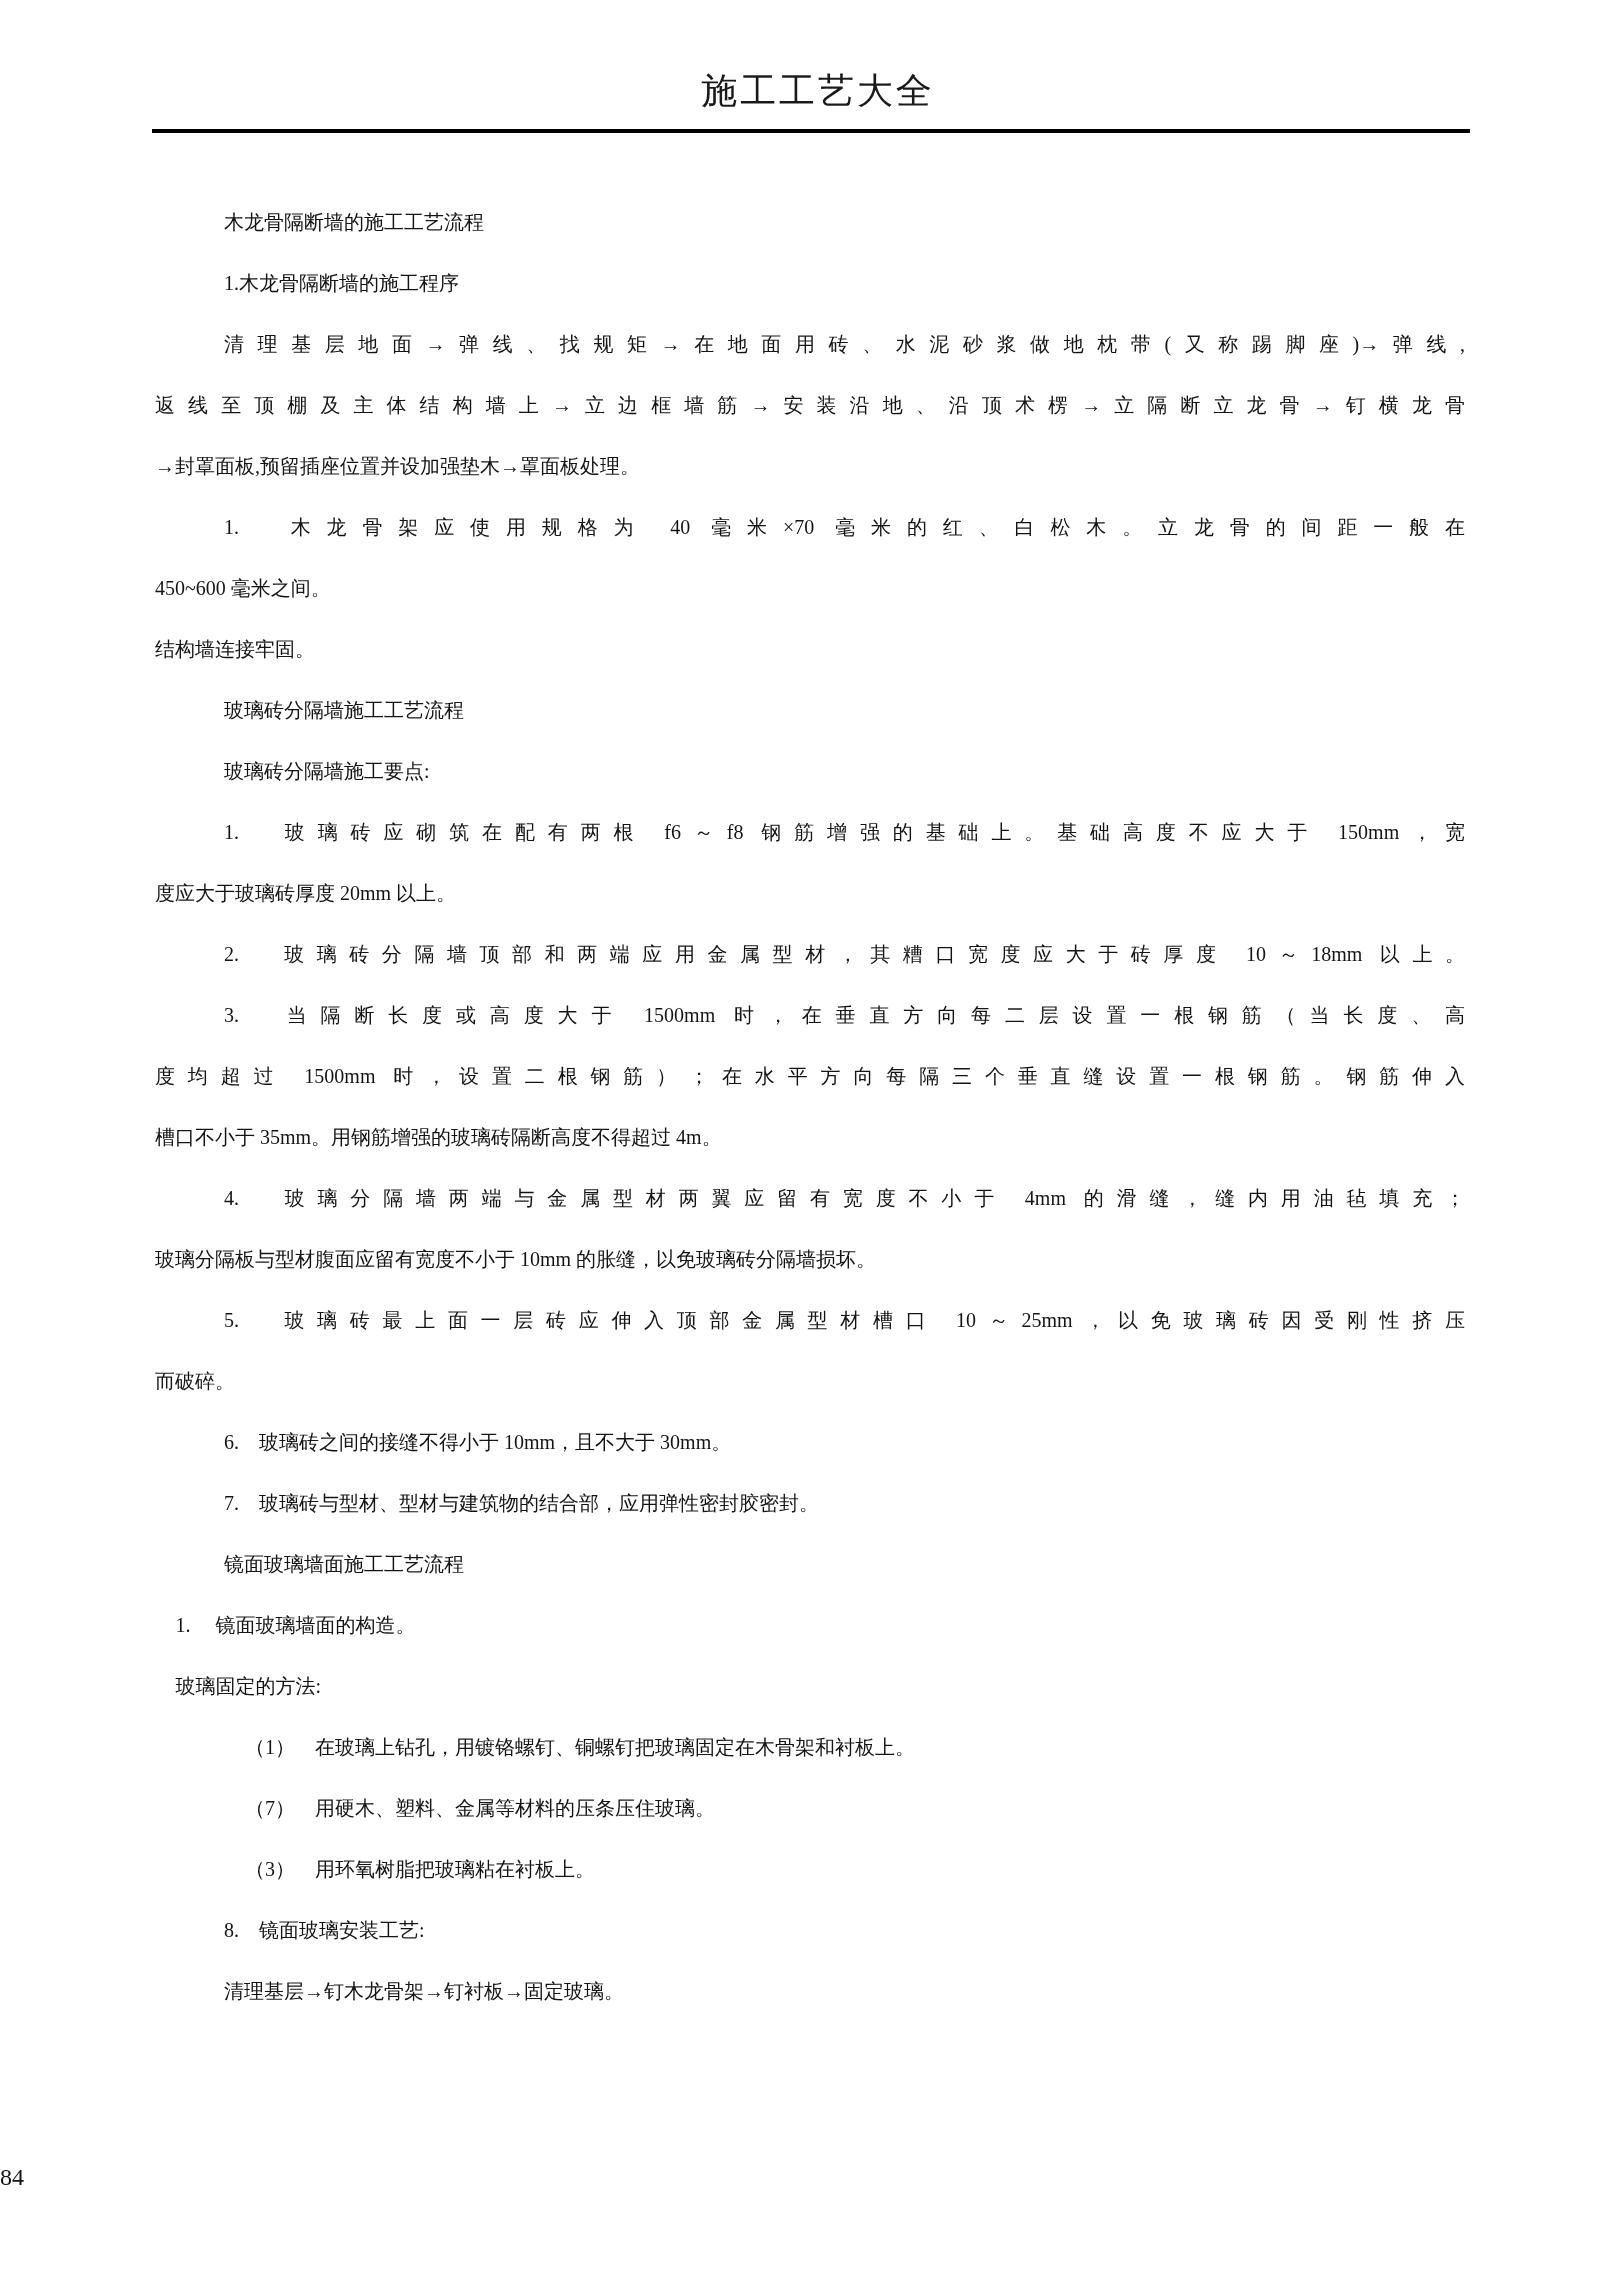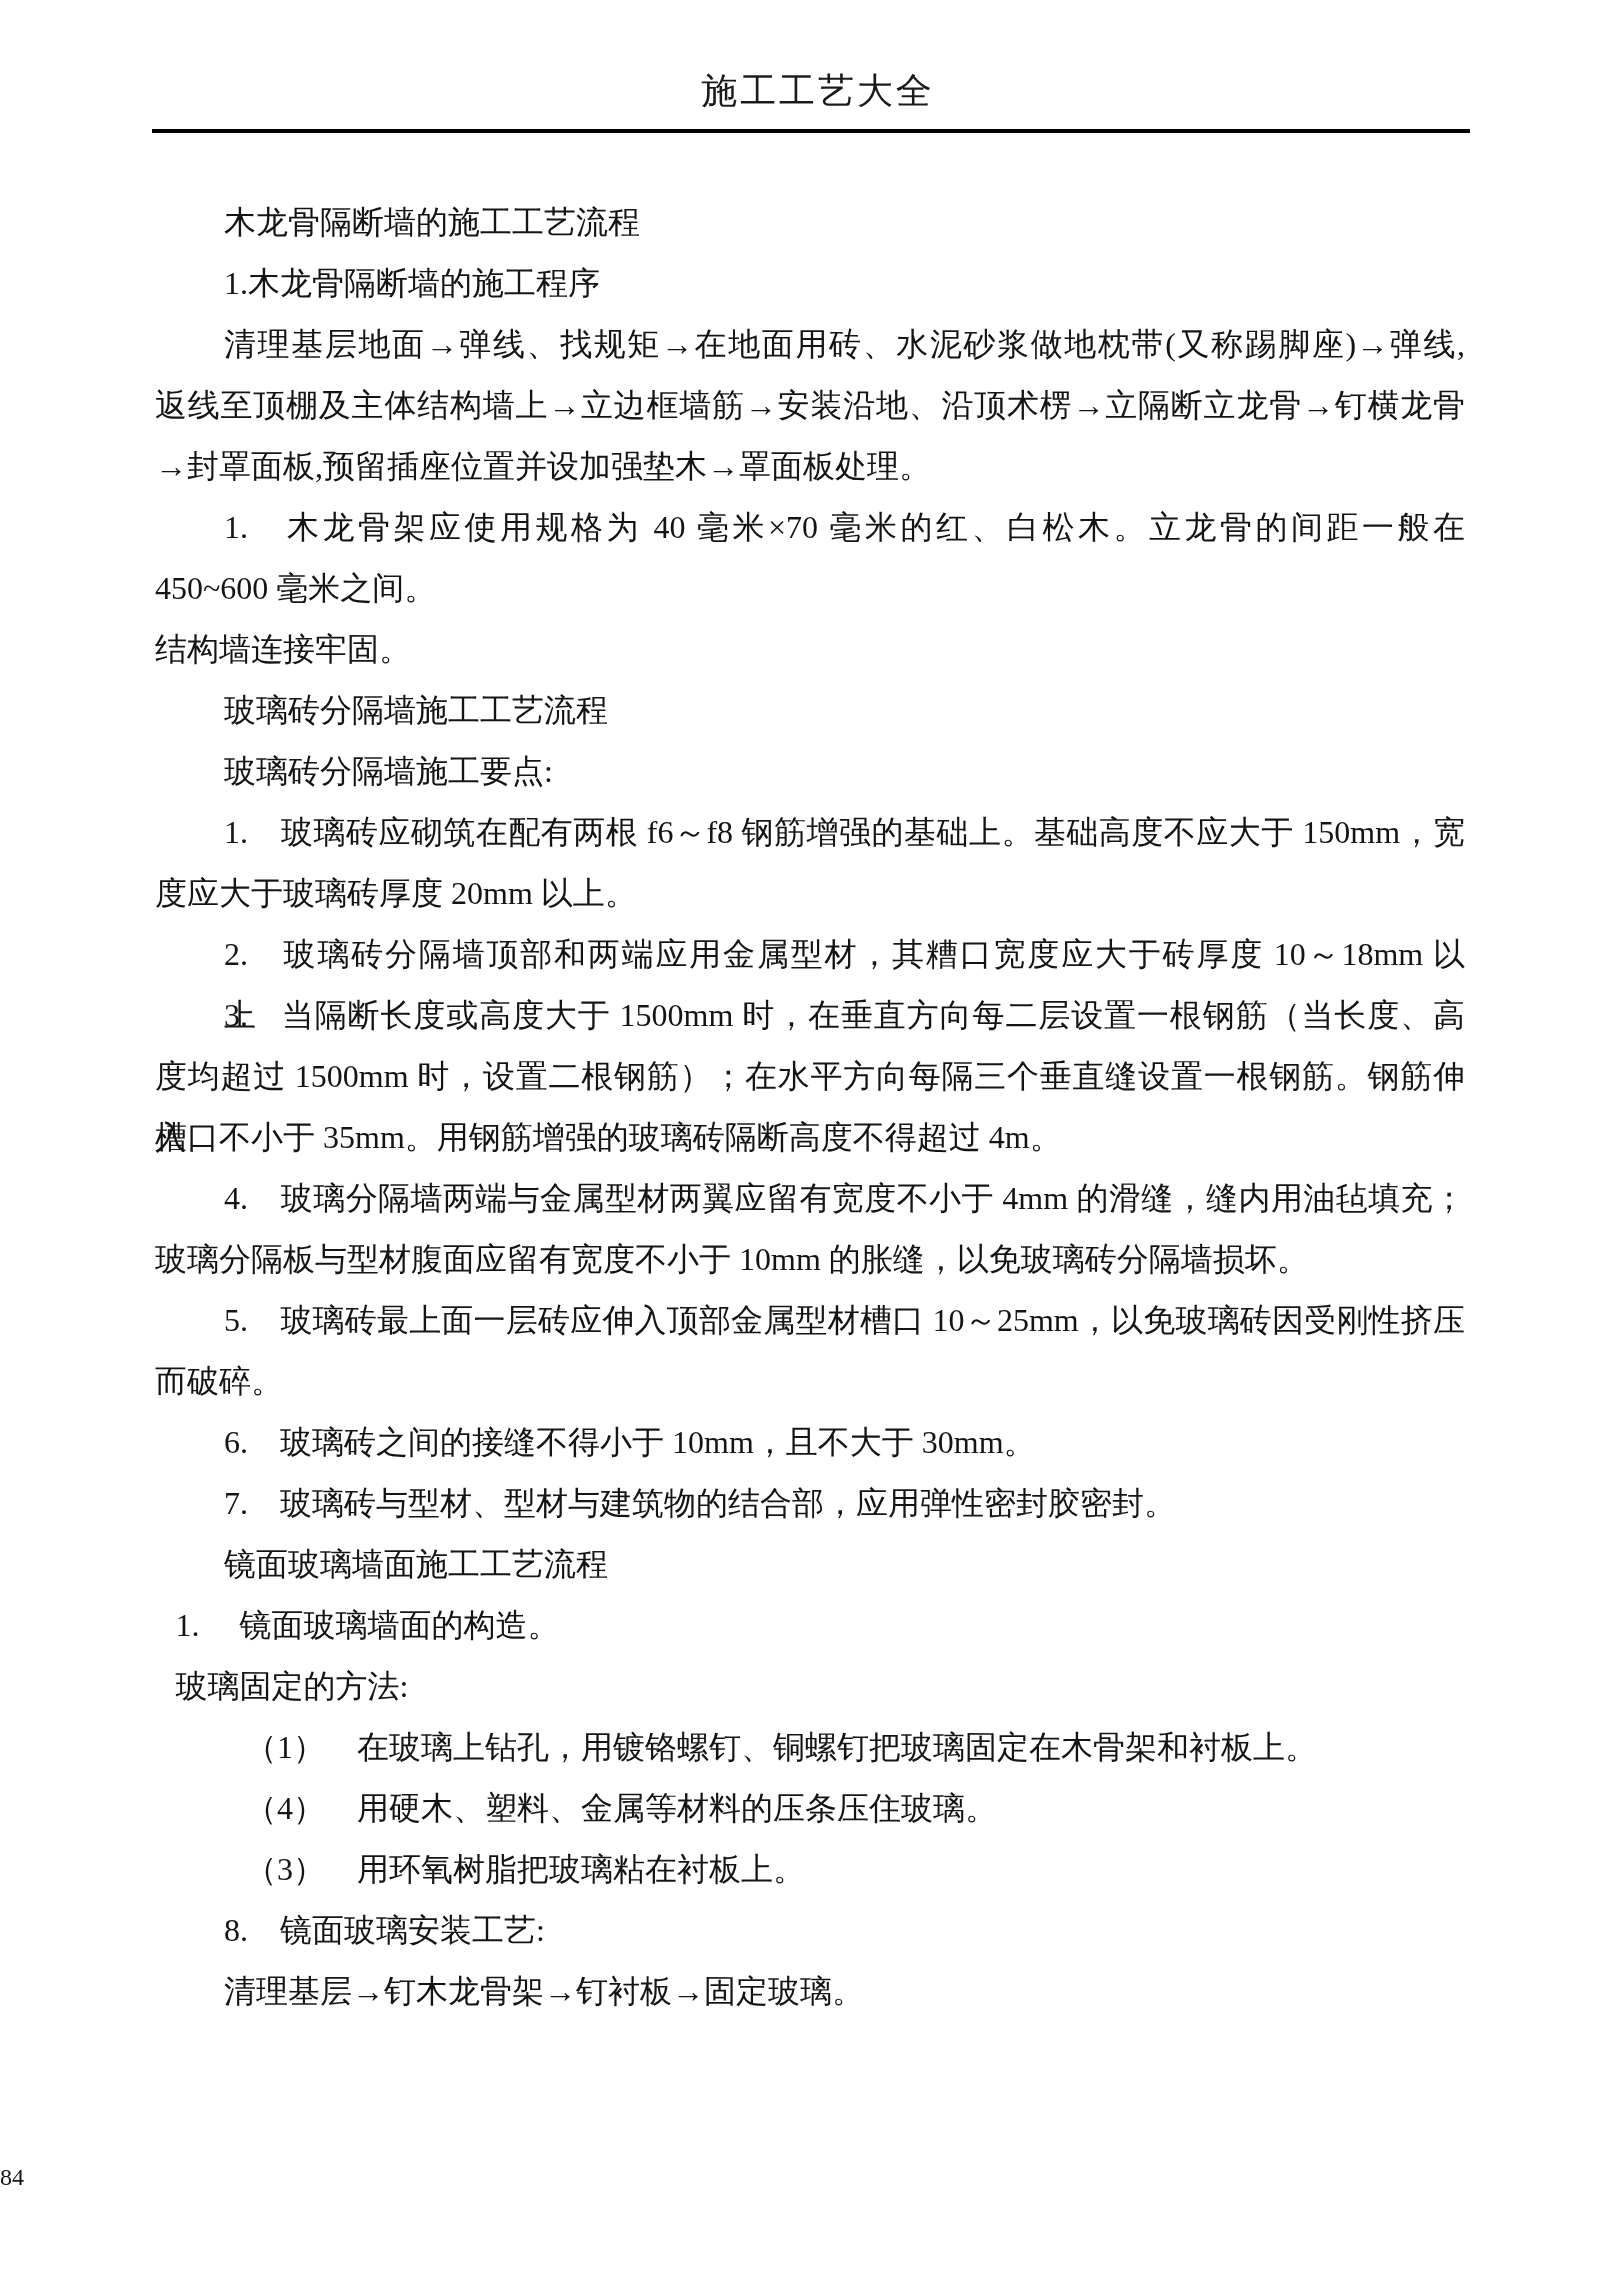--- a/index.html
+++ b/index.html
@@ -37,21 +37,21 @@
   }
   .body-text {
     position: absolute;
     top: 192px;
     left: 155px;
     width: 1310px;
   }
   .line {
     height: 61px;
     line-height: 61px;
-    font-size: 32px;
+    font-size: 20px;
     text-align: left;
     color: #141414;
   }
   
   .i0 { padding-left: 0; }
   .i2 { padding-left: 69px; }
   .is { padding-left: 20.6px; }
   .i3 { padding-left: 90px; }
   
   .fill { text-align: justify; text-align-last: justify; }
@@ -94,21 +94,21 @@
     <div class="line i2 fill">4.　玻璃分隔墙两端与金属型材两翼应留有宽度不小于 4mm 的滑缝，缝内用油毡填充；</div>
     <div class="line i0">玻璃分隔板与型材腹面应留有宽度不小于 10mm 的胀缝，以免玻璃砖分隔墙损坏。</div>
     <div class="line i2 fill">5.　玻璃砖最上面一层砖应伸入顶部金属型材槽口 10～25mm，以免玻璃砖因受刚性挤压</div>
     <div class="line i0">而破碎。</div>
     <div class="line i2">6.　玻璃砖之间的接缝不得小于 10mm，且不大于 30mm。</div>
     <div class="line i2">7.　玻璃砖与型材、型材与建筑物的结合部，应用弹性密封胶密封。</div>
     <div class="line i2">镜面玻璃墙面施工工艺流程</div>
     <div class="line is">1.　 镜面玻璃墙面的构造。</div>
     <div class="line is">玻璃固定的方法:</div>
     <div class="line i3">（1）　在玻璃上钻孔，用镀铬螺钉、铜螺钉把玻璃固定在木骨架和衬板上。</div>
-    <div class="line i3">（4）　用硬木、塑料、金属等材料的压条压住玻璃。</div>
+    <div class="line i3">（7）　用硬木、塑料、金属等材料的压条压住玻璃。</div>
     <div class="line i3">（3）　用环氧树脂把玻璃粘在衬板上。</div>
     <div class="line i2">8.　镜面玻璃安装工艺:</div>
     <div class="line i2">清理基层→钉木龙骨架→钉衬板→固定玻璃。</div>
   </div>
 
   <div class="page-number">84</div>
 
 </div>
 
 

